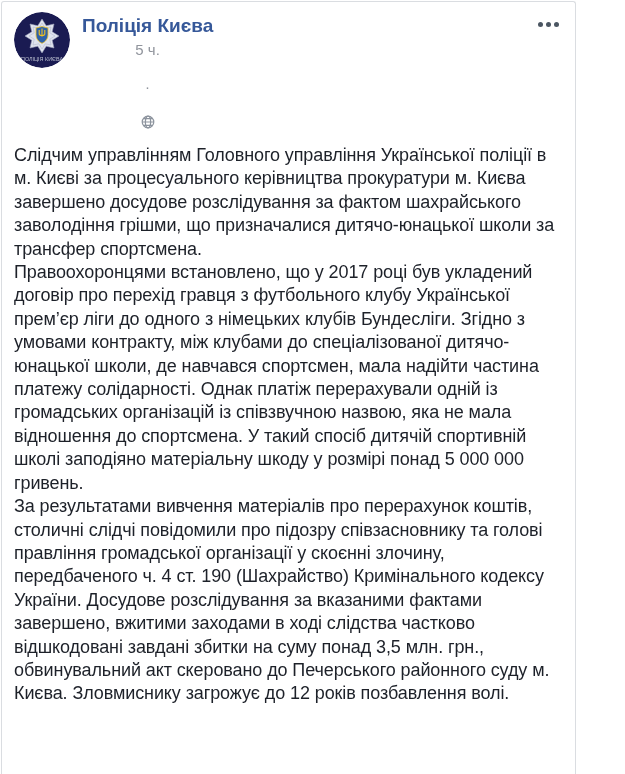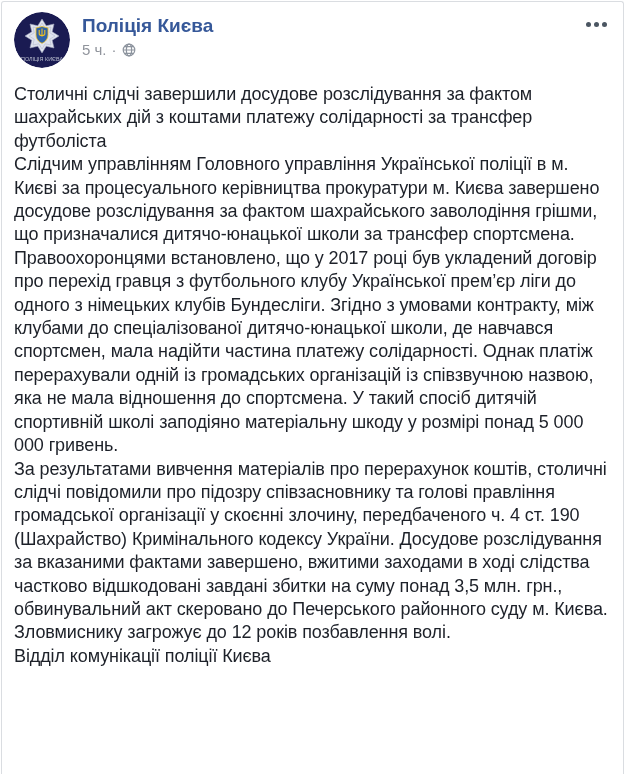--- a/index.html
+++ b/index.html
@@ -6,21 +6,21 @@
     margin: 0;
     padding: 0;
     background: #ffffff;
     width: 625px;
     height: 774px;
     overflow: hidden;
     font-family: "Liberation Sans", sans-serif;
   }
   .card {
     box-sizing: border-box;
-    width: 623px;
+    width: 575px;
     margin: 1px 1px 0 1px;
     min-height: 773px;
     background: #ffffff;
     border: 1px solid #dadde1;
     border-bottom: none;
     border-radius: 3px 3px 0 0;
     position: relative;
   }
   .header {
     display: flex;
@@ -47,25 +47,26 @@
     font-weight: bold;
     font-size: 19px;
     line-height: 22px;
     text-decoration: none;
     cursor: pointer;
     display: inline-block;
   }
   .meta {
     display: flex;
     align-items: center;
-    gap: 5px;
+    gap: 19px;
     margin-top: 4px;
     color: #90949c;
     font-size: 15px;
     line-height: 18px;
+    flex-direction: column;
   }
   .meta a {
     color: #90949c;
     text-decoration: none;
     cursor: pointer;
   }
   .globe { display: inline-flex; align-items: center; }
   .menu-btn {
     position: absolute;
     top: 14px;
@@ -128,20 +129,18 @@
 
     <div class="menu-btn" title="">
       <span class="dot"></span>
       <span class="dot"></span>
       <span class="dot"></span>
     </div>
 
   </div>
 
   <div class="post-body">
-    <p>Столичні слідчі завершили досудове розслідування за фактом шахрайських дій з коштами платежу солідарності за трансфер футболіста</p>
     <p>Слідчим управлінням Головного управління Української поліції в м. Києві за процесуального керівництва прокуратури м. Києва завершено досудове розслідування за фактом шахрайського заволодіння грішми, що призначалися дитячо-юнацької школи за трансфер спортсмена.</p>
     <p>Правоохоронцями встановлено, що у 2017 році був укладений договір про перехід гравця з футбольного клубу Української прем’єр ліги до одного з німецьких клубів Бундесліги. Згідно з умовами контракту, між клубами до спеціалізованої дитячо-юнацької школи, де навчався спортсмен, мала надійти частина платежу солідарності. Однак платіж перерахували одній із громадських організацій із співзвучною назвою, яка не мала відношення до спортсмена. У такий спосіб дитячій спортивній школі заподіяно матеріальну шкоду у розмірі понад 5 000 000 гривень.</p>
     <p>За результатами вивчення матеріалів про перерахунок коштів, столичні слідчі повідомили про підозру співзасновнику та голові правління громадської організації у скоєнні злочину, передбаченого ч. 4 ст. 190 (Шахрайство) Кримінального кодексу України. Досудове розслідування за вказаними фактами завершено, вжитими заходами в ході слідства частково відшкодовані завдані збитки на суму понад 3,5 млн. грн., обвинувальний акт скеровано до Печерського районного суду м. Києва. Зловмиснику загрожує до 12 років позбавлення волі.</p>
-    <p>Відділ комунікації поліції Києва</p>
   </div>
 
 </div>
 
 </body></html>

